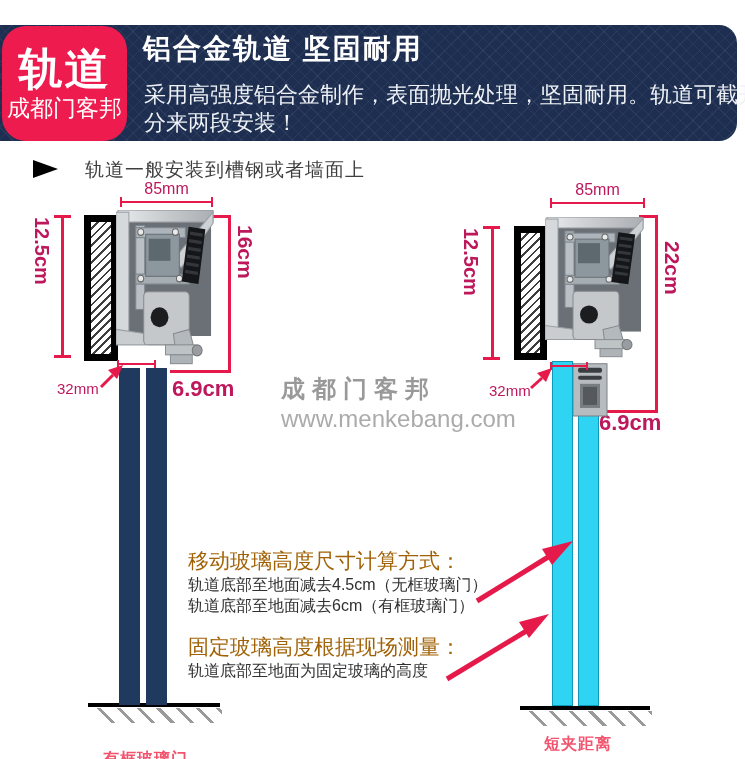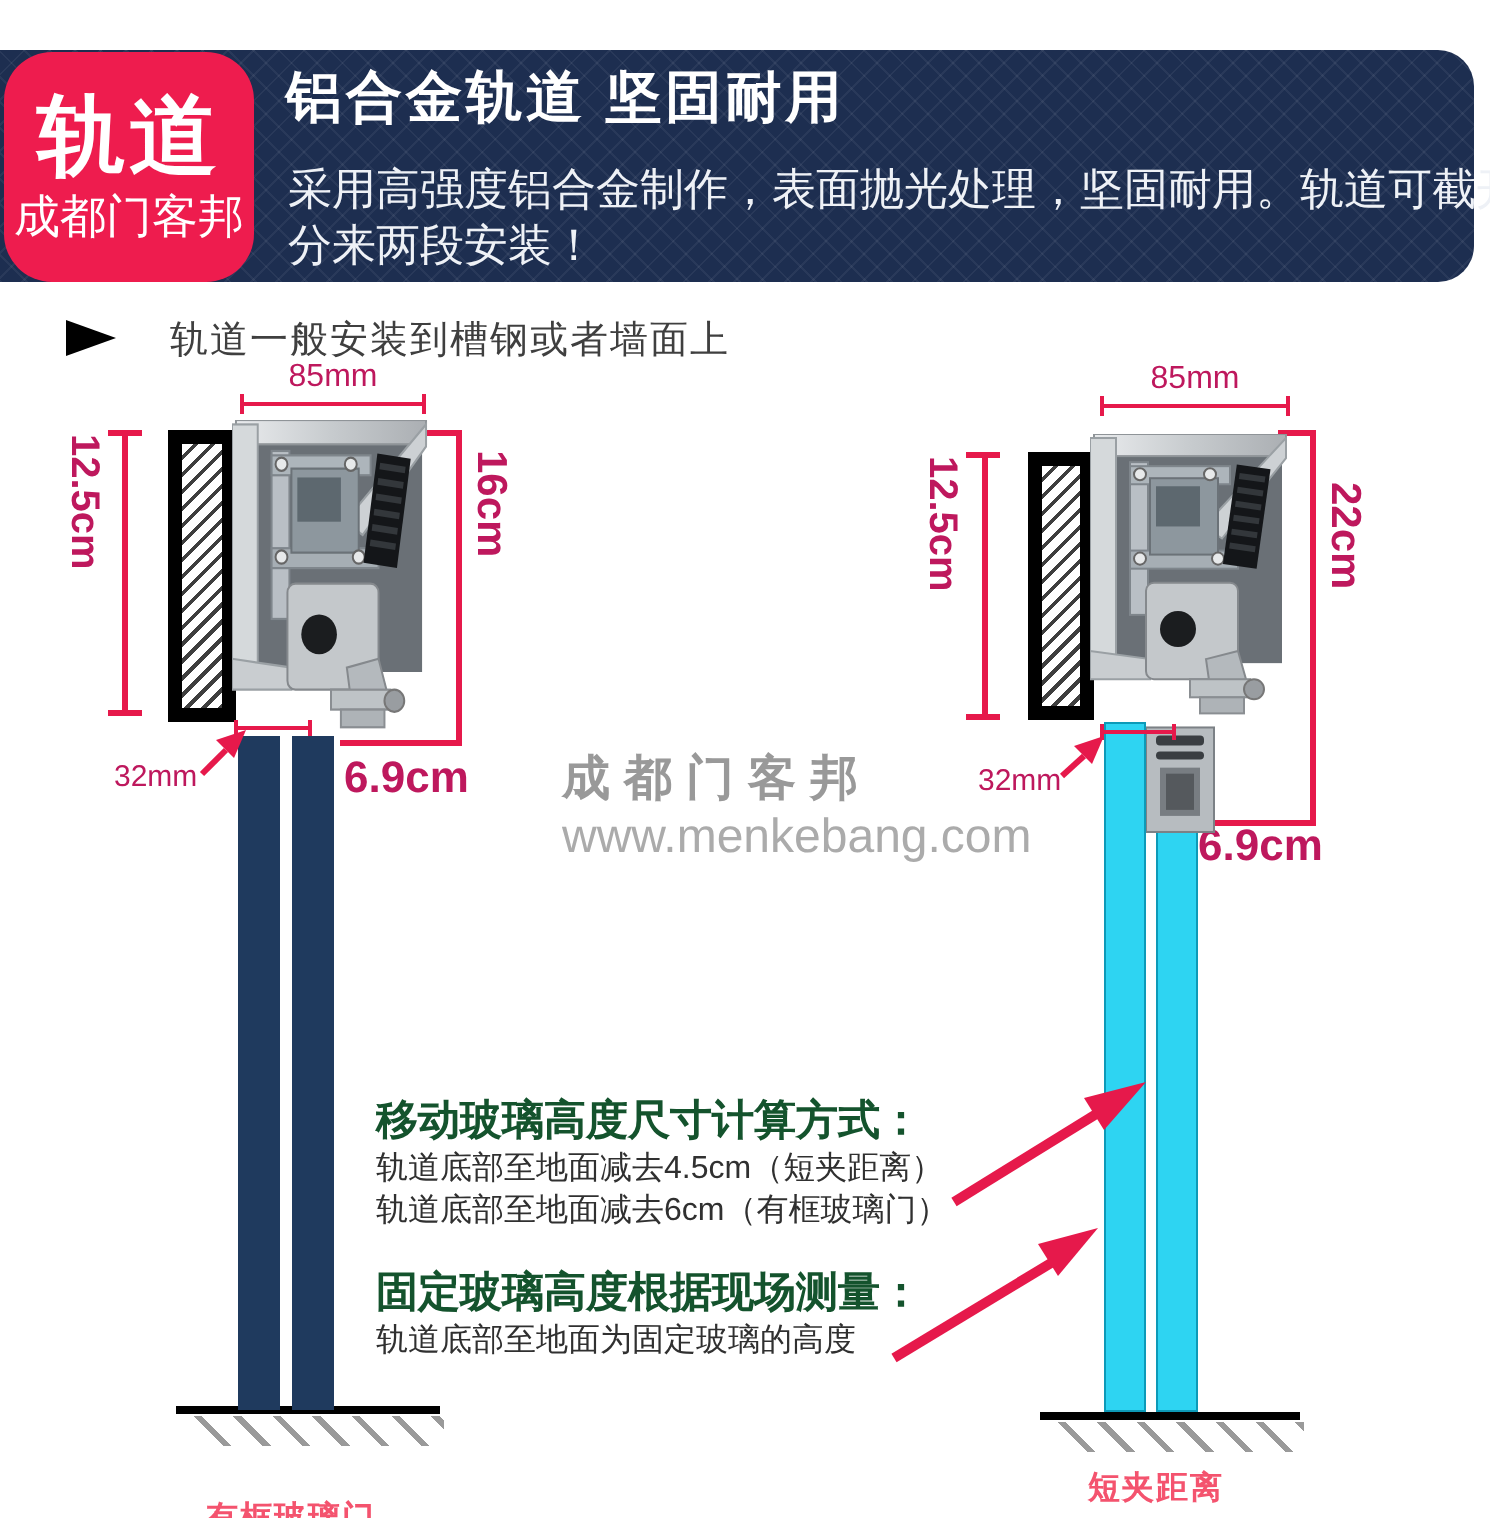--- a/index.html
+++ b/index.html
@@ -41,21 +41,21 @@
   .panel.navy{background:#1f3a5e;}
   .panel.cyan{background:#2ed4f2;border:1px solid #0d9ab8;}
   .floor-line{position:absolute;background:#000;height:4px;}
   .floor-hatch{position:absolute;height:15px;
     background:repeating-linear-gradient(45deg,transparent 0 11px,#9a9a9a 11px 14px);}
   .door-label{position:absolute;font-size:16px;font-weight:700;color:#f4536e;letter-spacing:1px;white-space:nowrap;}
   .tracksvg{position:absolute;}
 
   
   .instr{position:absolute;left:188px;top:534px;width:310px;z-index:2;}
-  .instr-h{font-size:21px;font-weight:700;color:#14532d;line-height:27px;white-space:nowrap;}
+  .instr-h{font-size:21px;font-weight:400;color:#a16207;line-height:27px;white-space:nowrap;}
   .instr-t{font-size:16px;font-weight:500;color:#303030;line-height:21px;white-space:nowrap;}
   .instr-gap{height:17px;}
 
   .arrows{position:absolute;left:0;top:0;z-index:5;pointer-events:none;}
 </style>
 </head>
 <body>
 
 <div id="stage">
 
@@ -190,21 +190,21 @@
   <div class="rl" style="left:586px;top:349px;width:2px;height:8px;z-index:5;"></div>
   <div class="dim-label" style="left:489px;top:369px;font-size:15px;">32mm</div>
   <div class="dim-label" style="left:599px;top:397px;font-size:22px;font-weight:600;">6.9cm</div>
 
   <div class="floor-line" style="left:520px;top:693px;width:130px;"></div>
   <div class="floor-hatch" style="left:528px;top:698px;width:124px;"></div>
   <div class="door-label" style="left:544px;top:721px;">短夹距离</div>
 
   <div class="instr">
     <div class="instr-h">移动玻璃高度尺寸计算方式：</div>
-    <div class="instr-t">轨道底部至地面减去4.5cm（短夹距离）</div>
+    <div class="instr-t">轨道底部至地面减去4.5cm（无框玻璃门）</div>
     <div class="instr-t">轨道底部至地面减去6cm（有框玻璃门）</div>
     <div class="instr-gap"></div>
     <div class="instr-h">固定玻璃高度根据现场测量：</div>
     <div class="instr-t">轨道底部至地面为固定玻璃的高度</div>
   </div>
 
   <svg class="arrows" width="745" height="759" viewBox="0 0 745 759">
     <g stroke="#e6194b" fill="#e6194b">
       <line x1="477" y1="588" x2="553" y2="541" stroke-width="5"></line>
       <polygon points="573,528 542,536 552,552" stroke="none"></polygon>

